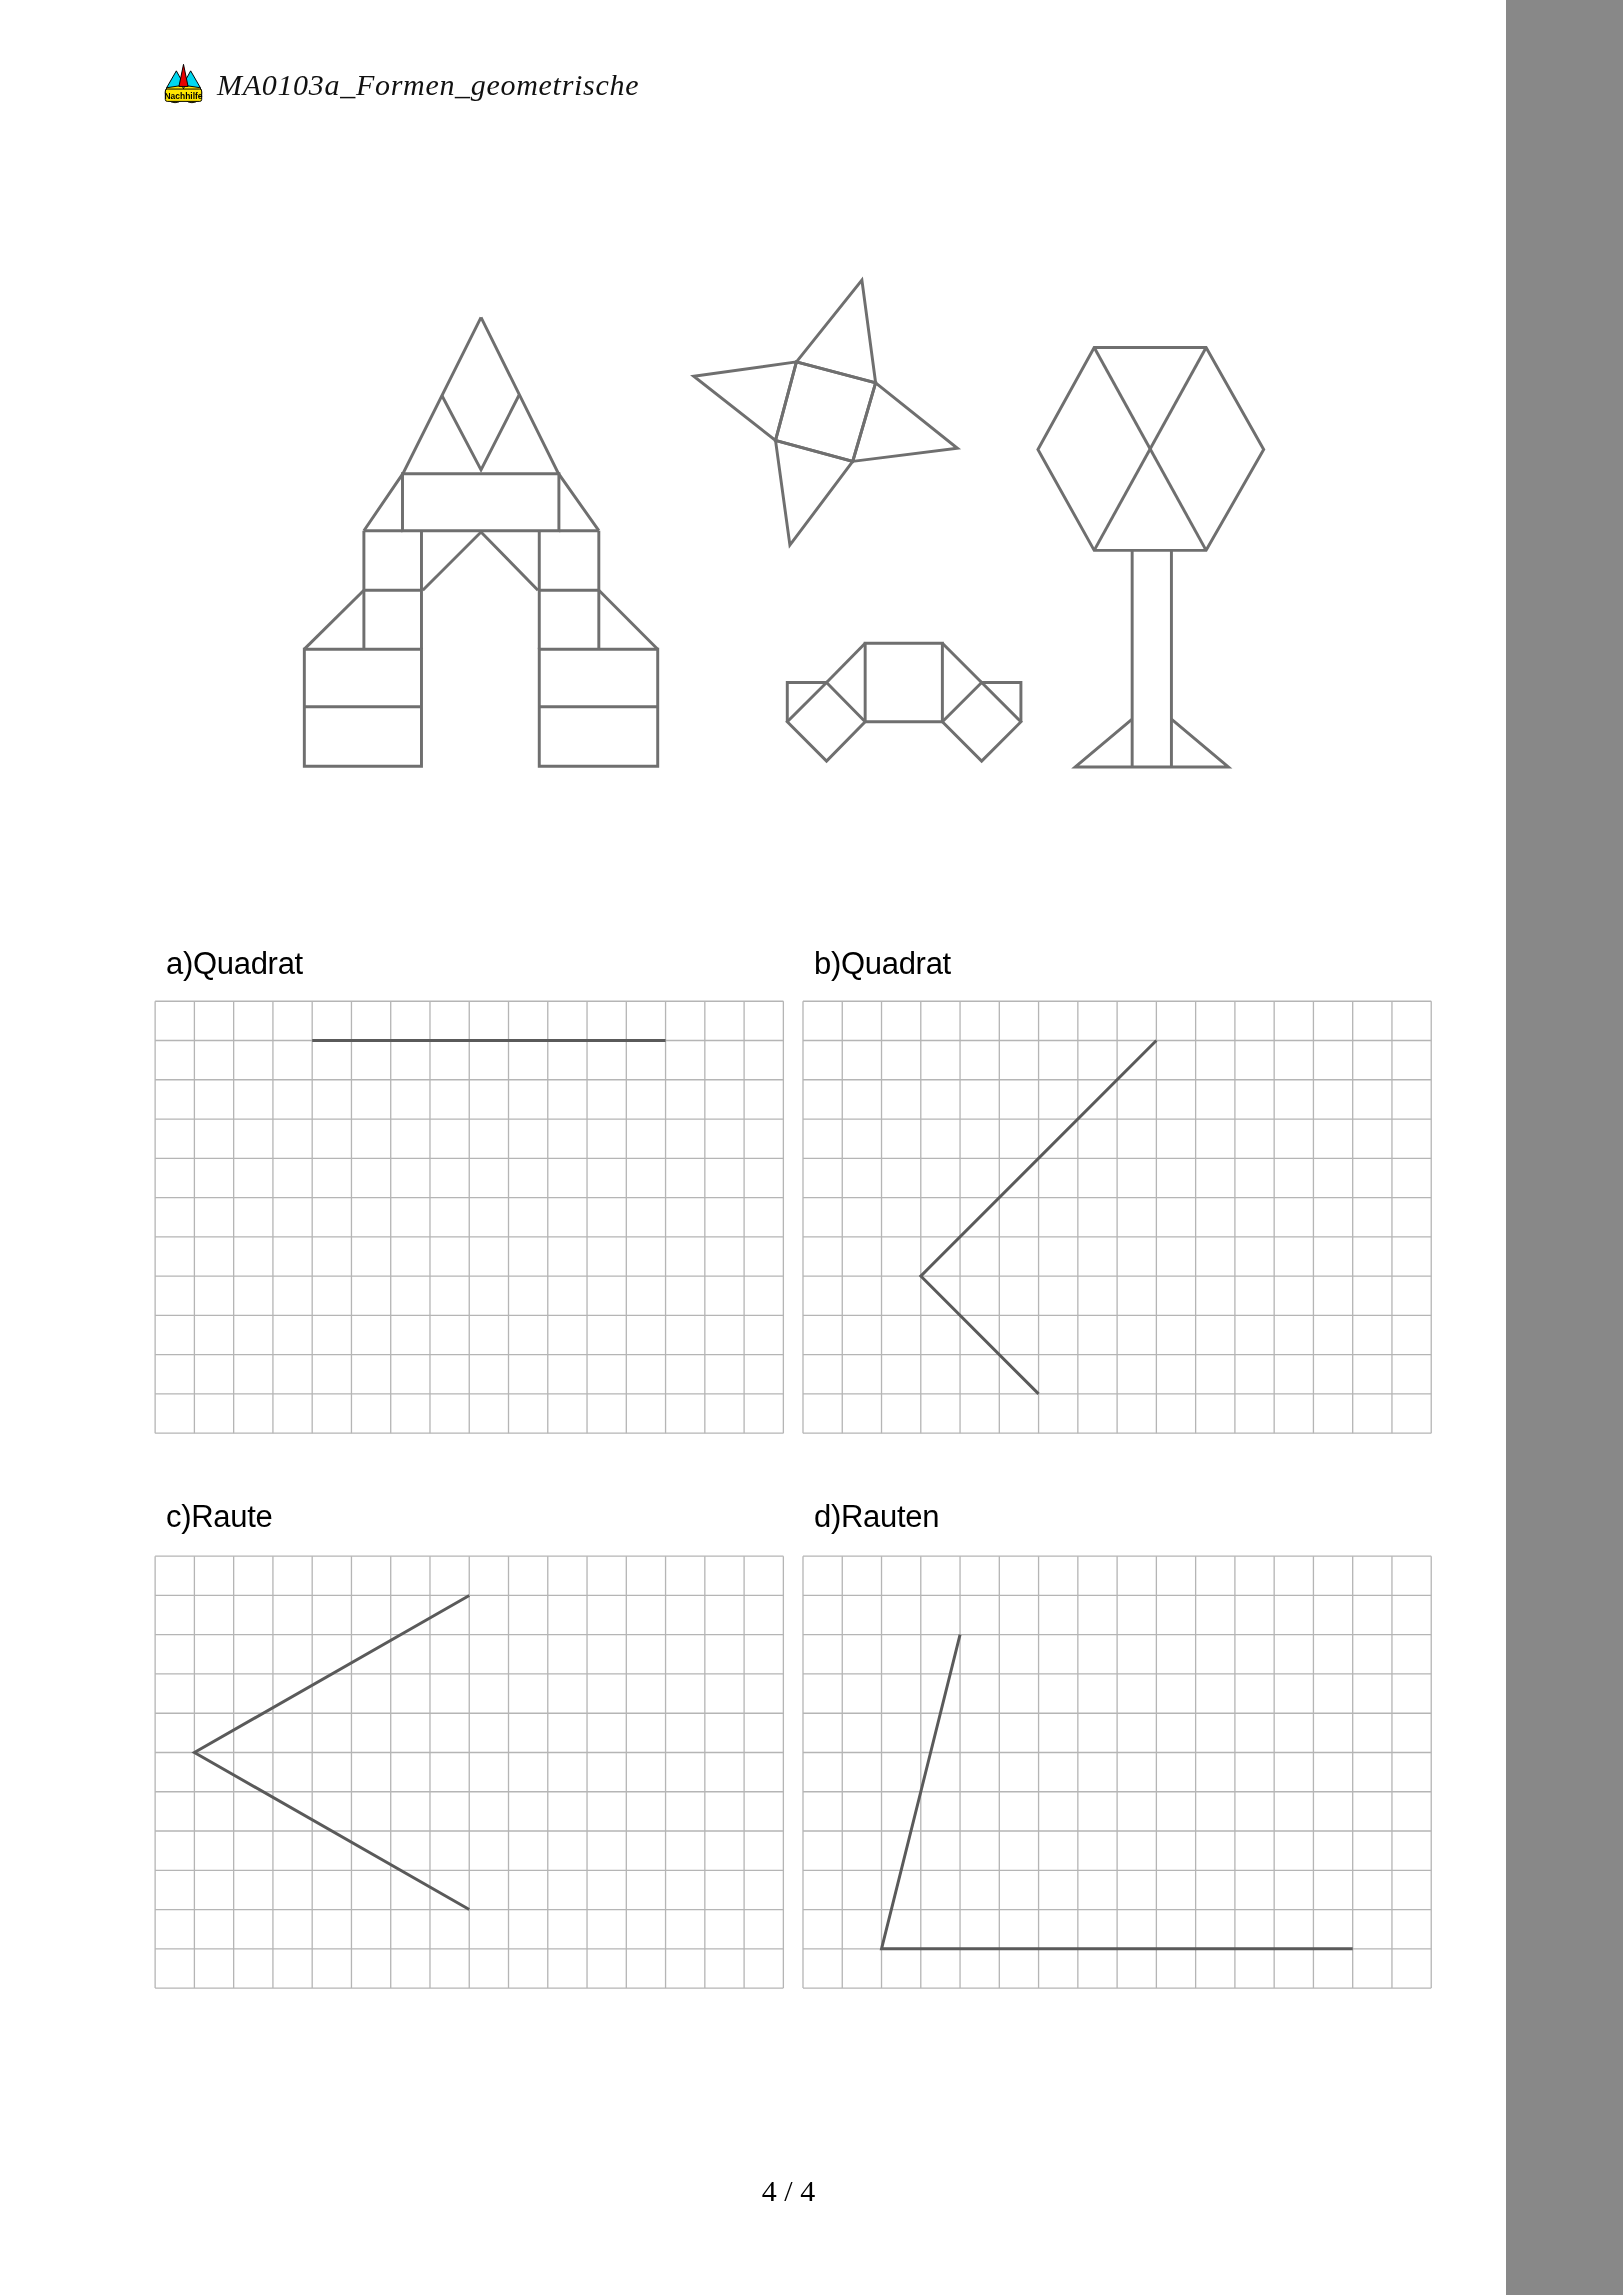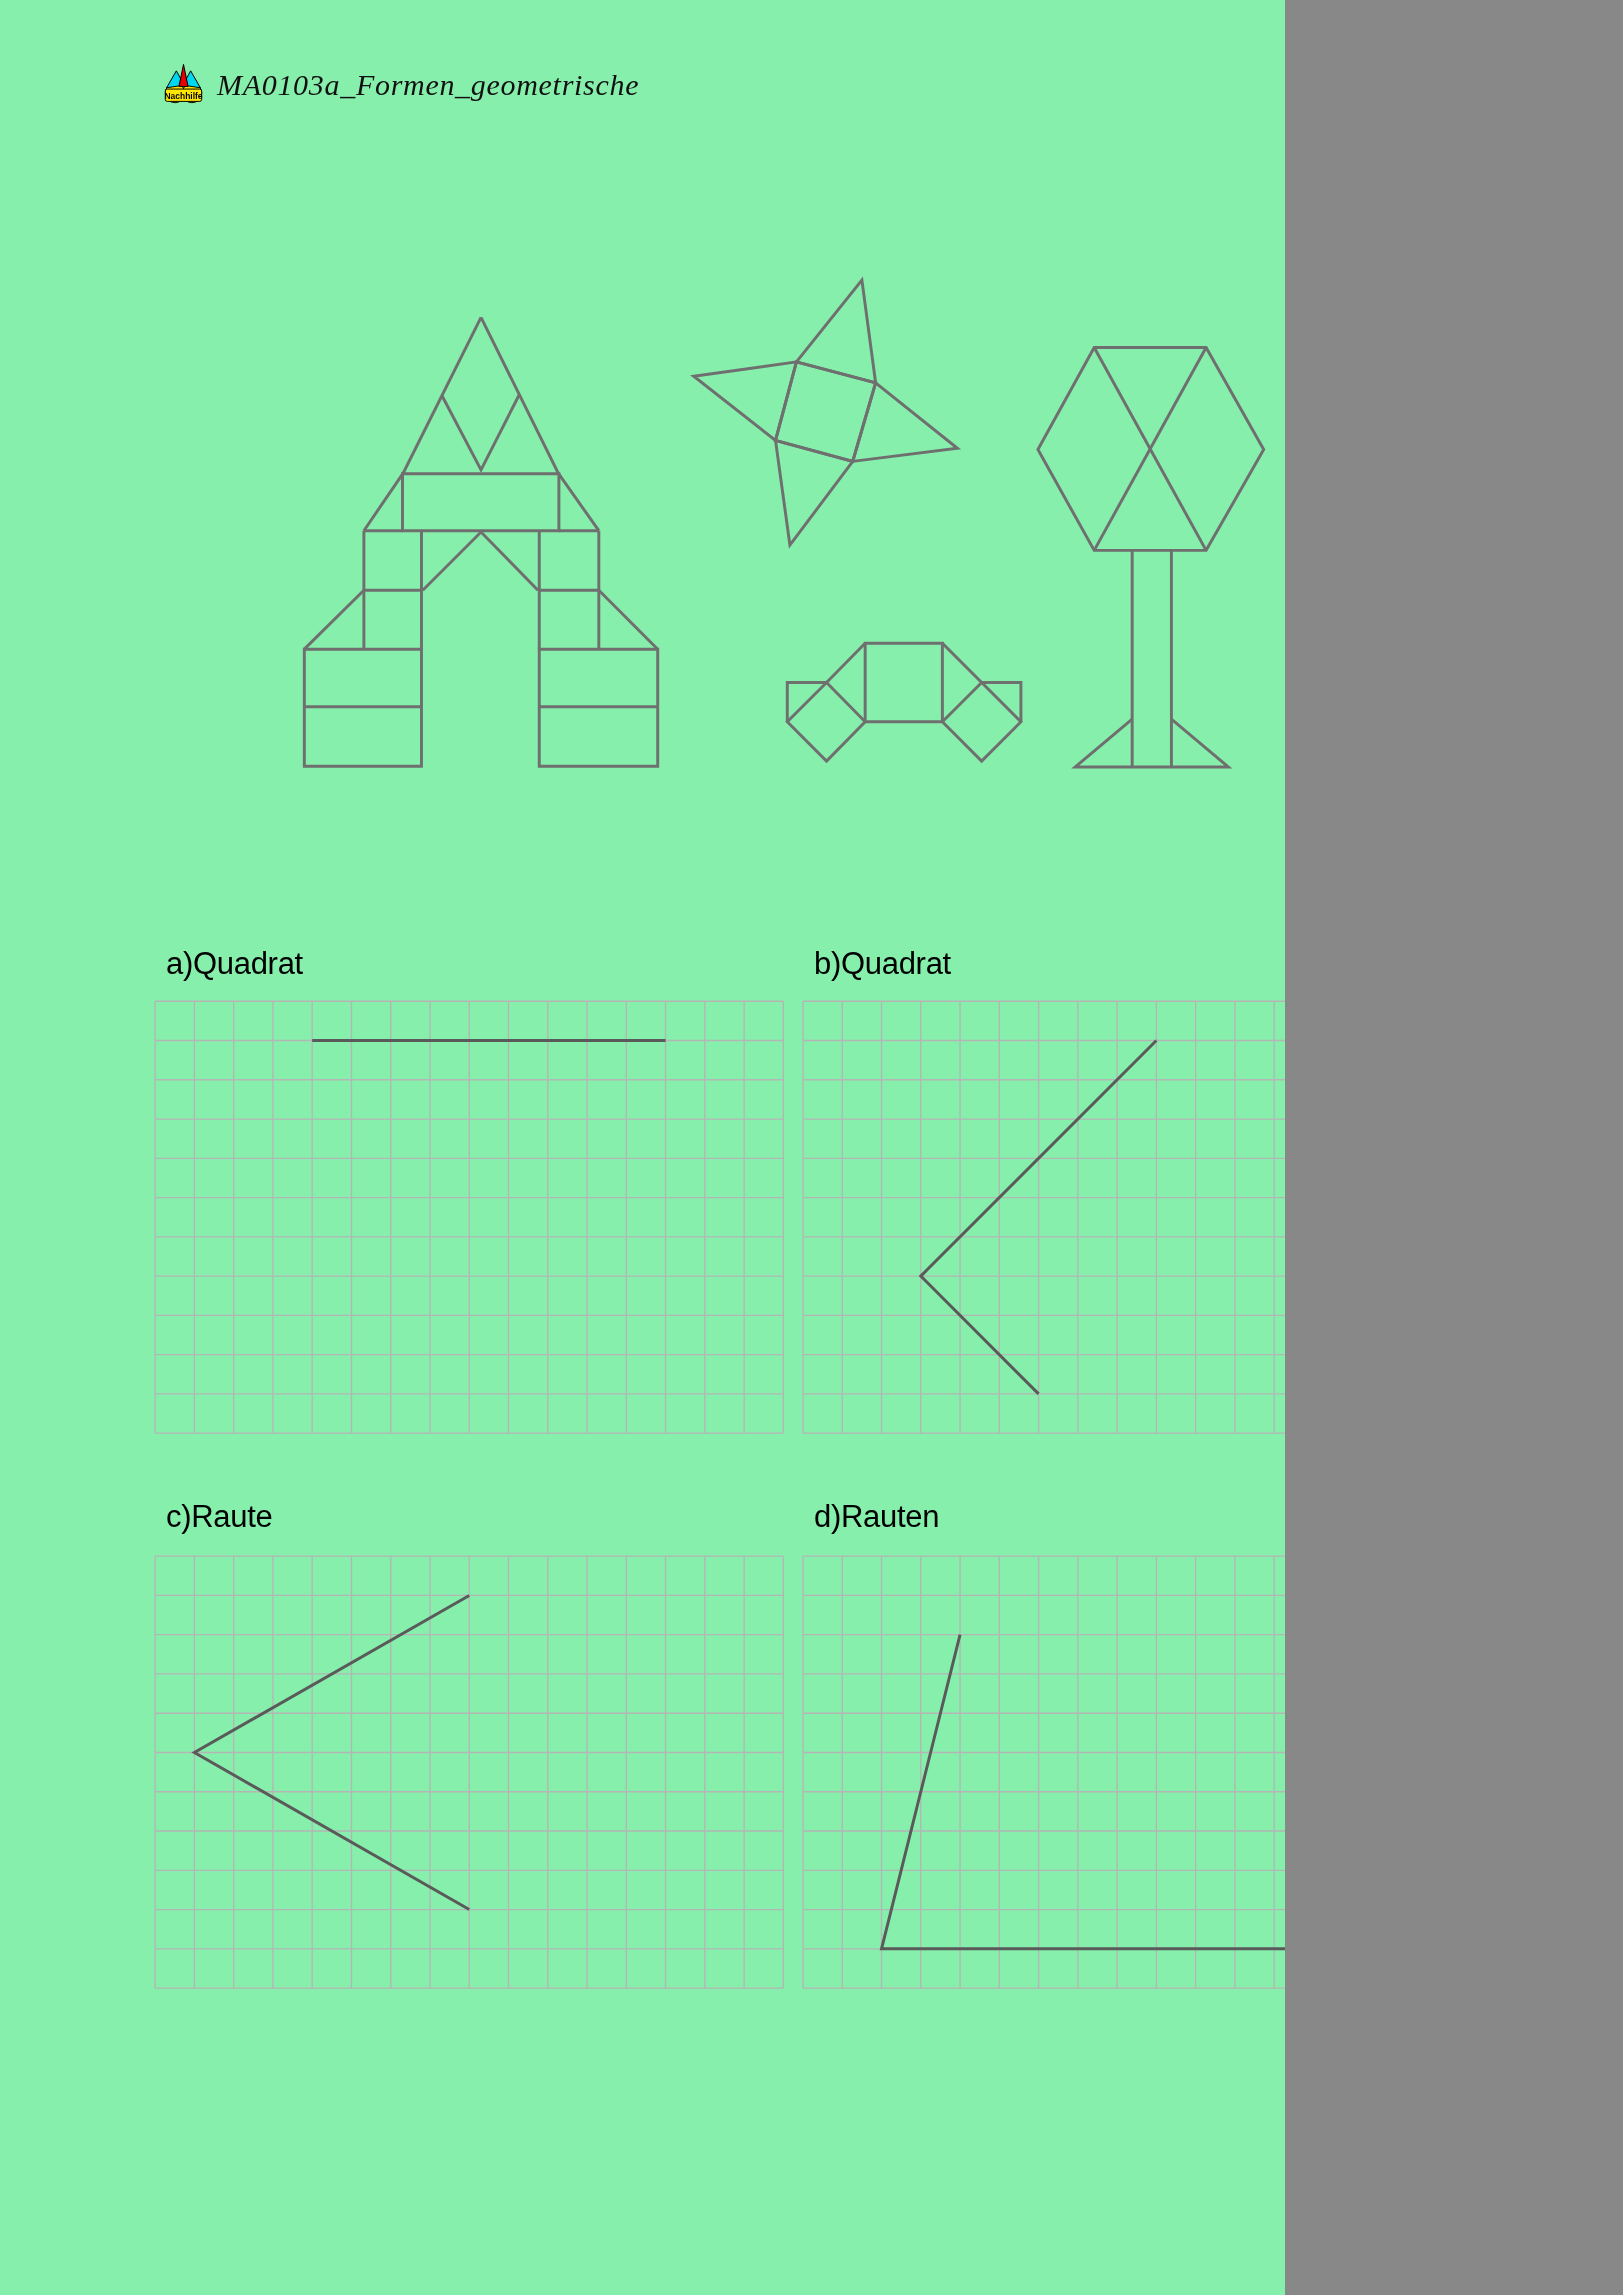--- a/index.html
+++ b/index.html
@@ -4,22 +4,22 @@
 <style>
   :root{
     --accent:#0000ee;
     --fig-stroke:#6f6f6f;
     --grid-line:#b5b5b5;
     --drawn-line:#5a5a5a;
   }
   html,body{margin:0;padding:0;background:#888;}
   .page{
     position:relative;
-    width:1285px;height:2295px;
-    background:#86efac;
+    width:1506px;height:2295px;
+    background:#ffffff;
     font-family:"Liberation Sans", sans-serif;
     color:#000;
     overflow:hidden;
   }
   .header-title{
     position:absolute;left:217px;top:68px;
     font-family:"Liberation Serif", serif;
     font-style:italic;
     font-size:30px;
     letter-spacing:0.7px;
@@ -253,14 +253,15 @@
         <line x1="1227" y1="2738" x2="2187" y2="2738" class="gl"></line>
         <line x1="1227" y1="2798" x2="2187" y2="2798" class="gl"></line>
         <line x1="1227" y1="2858" x2="2187" y2="2858" class="gl"></line>
         <line x1="1227" y1="2918" x2="2187" y2="2918" class="gl"></line>
         <line x1="1227" y1="2978" x2="2187" y2="2978" class="gl"></line>
         <line x1="1227" y1="3038" x2="2187" y2="3038" class="gl"></line>
         <polyline points="1467,2498 1347,2978 2067,2978" class="seg"></polyline>
       </g>
     </svg>
 
+  <div class="footer">4 / 4</div>
 </div>
 
 
 </body></html>

